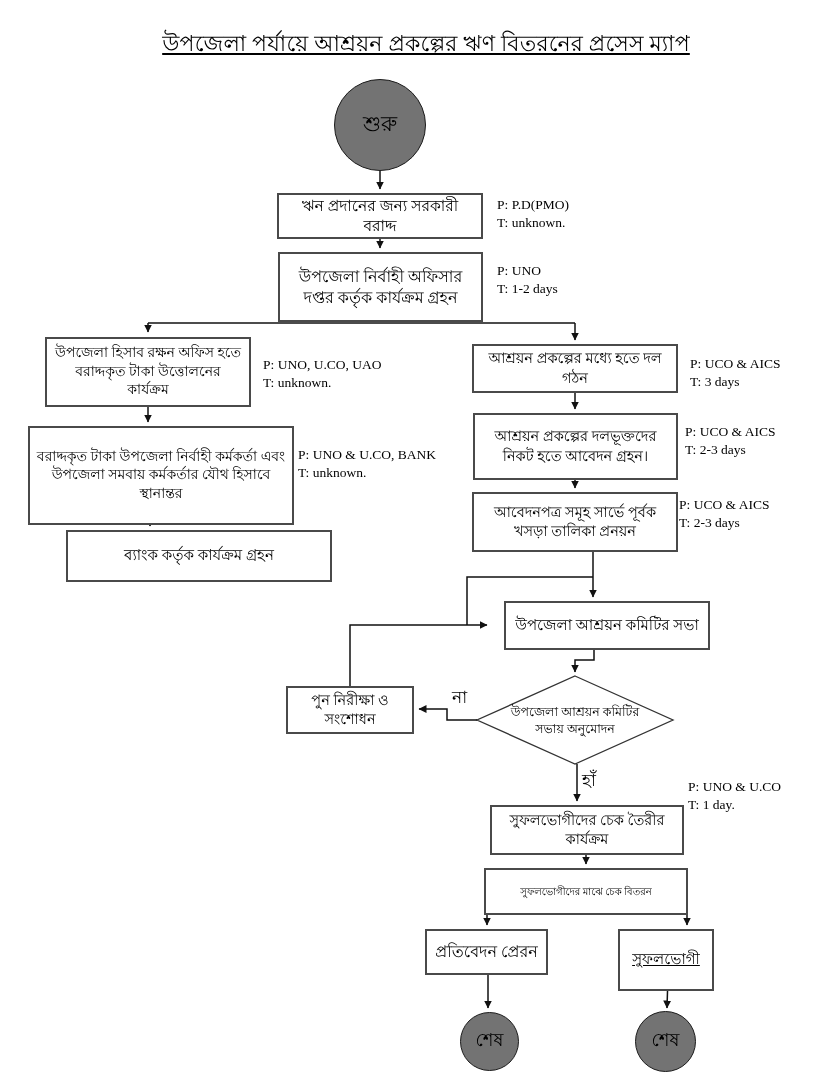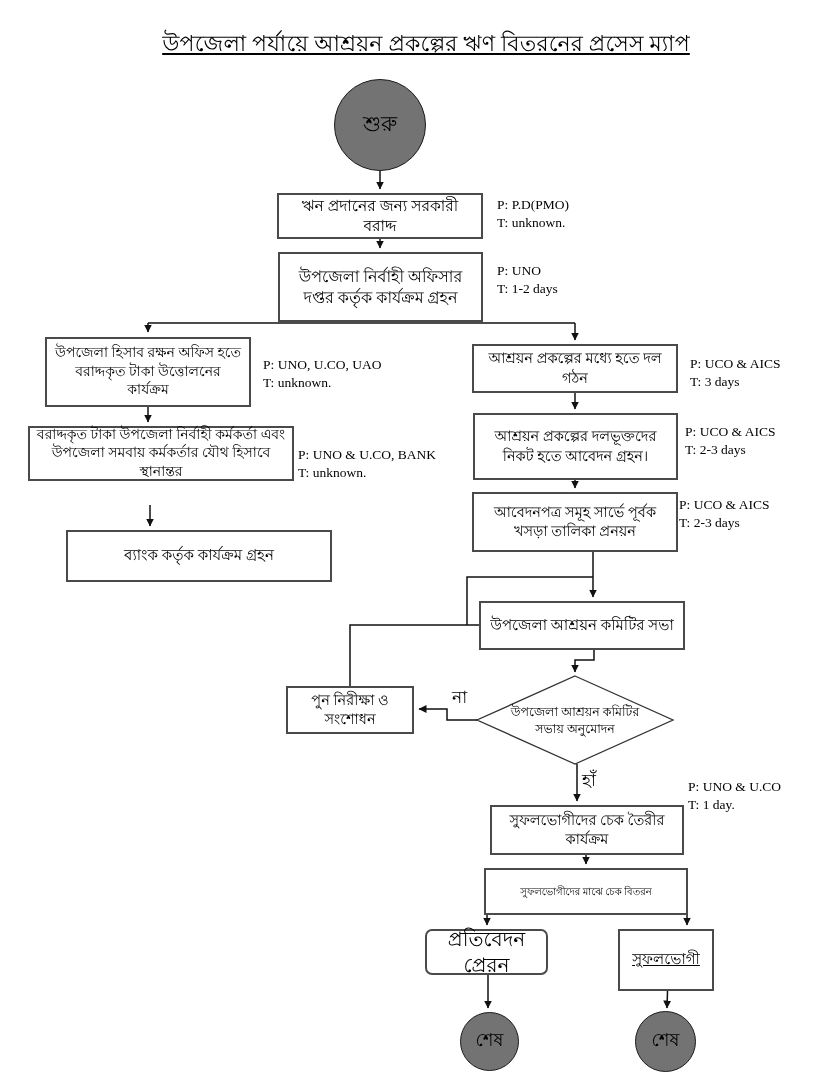--- a/index.html
+++ b/index.html
@@ -70,21 +70,21 @@
     <div>P: UNO</div>
     <div>T: 1-2 days</div>
   </div>
 
   <div class="node" style="left:45px;top:337px;width:206px;height:70px;font-size:14px;">উপজেলা হিসাব রক্ষন অফিস হতে বরাদ্দকৃত টাকা উত্তোলনের কার্যক্রম</div>
   <div class="annot" style="left:263px;top:356px;">
     <div>P: UNO, U.CO, UAO</div>
     <div>T: unknown.</div>
   </div>
 
-  <div class="node" style="left:28px;top:426px;width:266px;height:55px;font-size:14px;">বরাদ্দকৃত টাকা উপজেলা নির্বাহী কর্মকর্তা এবং উপজেলা সমবায় কর্মকর্তার যৌথ হিসাবে স্থানান্তর</div>
+  <div class="node" style="left:28px;top:426px;width:266px;height:99px;font-size:14px;">বরাদ্দকৃত টাকা উপজেলা নির্বাহী কর্মকর্তা এবং উপজেলা সমবায় কর্মকর্তার যৌথ হিসাবে স্থানান্তর</div>
   <div class="annot" style="left:298px;top:446px;">
     <div>P: UNO &amp; U.CO, BANK</div>
     <div>T: unknown.</div>
   </div>
 
   <div class="node" style="left:42px;top:530px;width:266px;height:52px;font-size:15px;margin-left:24px;">ব্যাংক কর্তৃক কার্যক্রম গ্রহন</div>
 
   <div class="node" style="left:472px;top:344px;width:206px;height:49px;font-size:14.5px;">আশ্রয়ন প্রকল্পের মধ্যে হতে দল গঠন</div>
   <div class="annot" style="left:690px;top:355px;">
     <div>P: UCO &amp; AICS</div>
@@ -96,39 +96,39 @@
     <div>P: UCO &amp; AICS</div>
     <div>T: 2-3 days</div>
   </div>
 
   <div class="node" style="left:472px;top:492px;width:206px;height:60px;font-size:14.5px;">আবেদনপত্র সমূহ সার্ভে পূর্বক খসড়া তালিকা প্রনয়ন</div>
   <div class="annot" style="left:679px;top:496px;">
     <div>P: UCO &amp; AICS</div>
     <div>T: 2-3 days</div>
   </div>
 
-  <div class="node" style="left:479px;top:601px;width:206px;height:49px;font-size:15px;">উপজেলা আশ্রয়ন কমিটির সভা</div>
+  <div class="node" style="left:504px;top:601px;width:206px;height:49px;font-size:15px;">উপজেলা আশ্রয়ন কমিটির সভা</div>
 
   <div class="node" style="left:286px;top:686px;width:128px;height:48px;font-size:14.5px;">পুন নিরীক্ষা ও সংশোধন</div>
 
   <div class="lbl" style="left:452px;top:684px;">না</div>
 
   <div class="diamond-text" style="left:495px;top:698px;width:160px;height:46px;">উপজেলা আশ্রয়ন কমিটির সভায় অনুমোদন</div>
 
   <div class="lbl" style="left:582px;top:767px;">হাঁ</div>
   <div class="annot" style="left:688px;top:778px;">
     <div>P: UNO &amp; U.CO</div>
     <div>T: 1 day.</div>
   </div>
 
   <div class="node" style="left:490px;top:805px;width:194px;height:50px;font-size:14.5px;">সুফলভোগীদের চেক তৈরীর কার্যক্রম</div>
 
   <div class="node" style="left:484px;top:868px;width:204px;height:47px;font-size:10px;">সুফলভোগীদের মাঝে চেক বিতরন</div>
 
-  <div class="node" style="left:425px;top:929px;width:123px;height:46px;font-size:20px;border-radius:7px;">প্রতিবেদন প্রেরন</div>
+  <div class="node" style="left:425px;top:929px;width:123px;height:46px;font-size:16px;">প্রতিবেদন প্রেরন</div>
 
   <div class="node" style="left:618px;top:929px;width:96px;height:62px;font-size:15px;text-decoration:underline;">সুফলভোগী</div>
 
   <div class="terminator" style="left:460px;top:1012px;width:59px;height:59px;font-size:18px;">শেষ</div>
 
   <div class="terminator" style="left:635px;top:1011px;width:61px;height:61px;font-size:18px;">শেষ</div>
 
 </div>
 
 </body></html>

